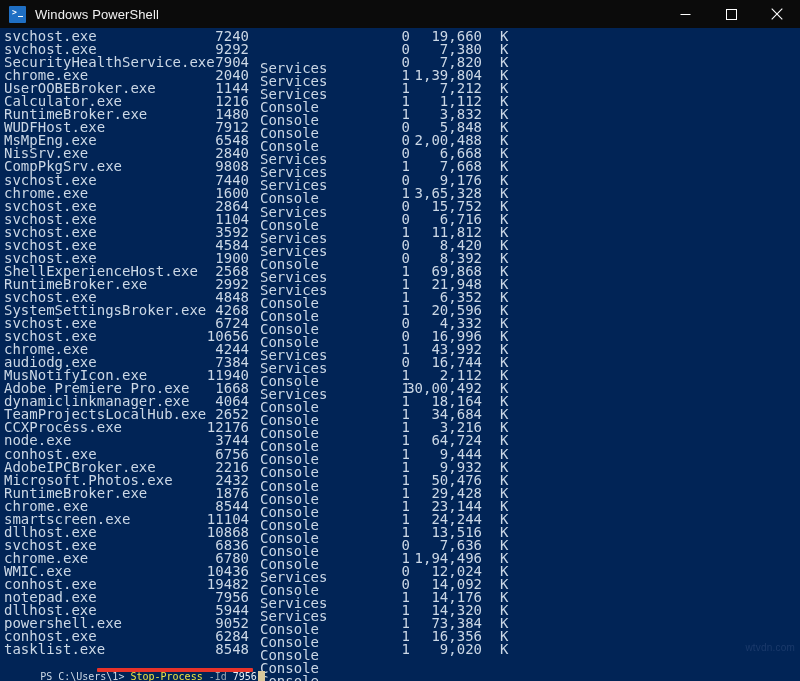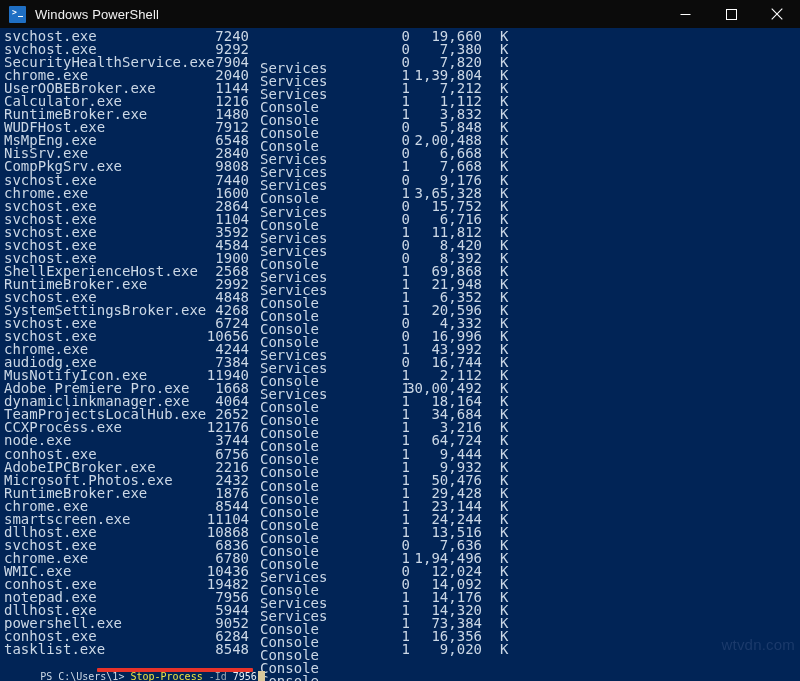--- a/index.html
+++ b/index.html
@@ -153,21 +153,21 @@
     position: absolute;
     height: 4px;
     background: #e8332a;
     border-radius: 1px;
   }
   .watermark {
     position: absolute;
     right: 5px;
     bottom: 28px;
     font-family: "Liberation Sans", sans-serif;
-    font-size: 15px;
+    font-size: 10px;
     color: #1b3a6b;
     letter-spacing: 0.2px;
   }
 </style>
 </head>
 <body>
 
 <div class="window">
 
   <div class="titlebar">

